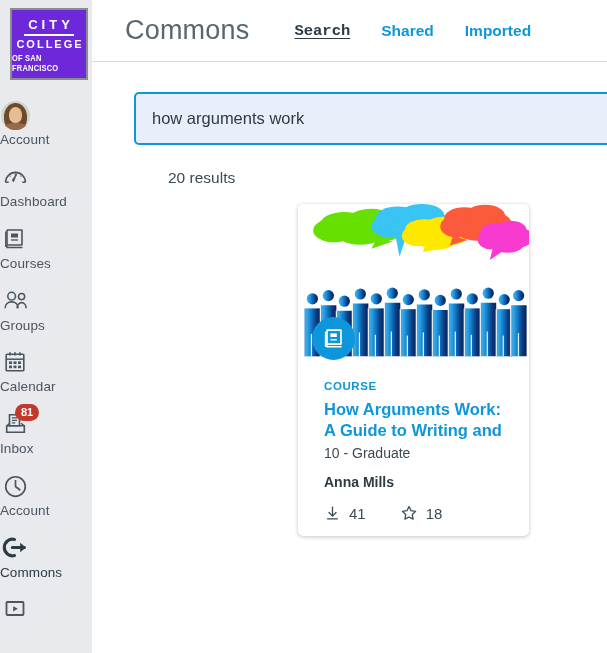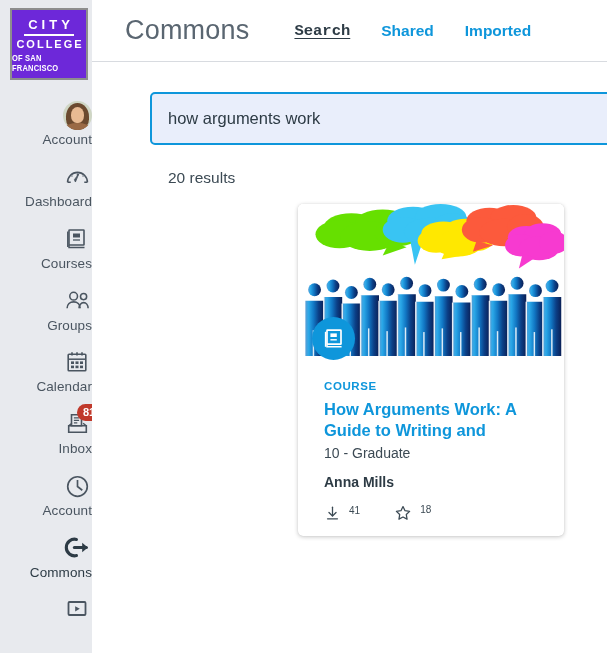--- a/index.html
+++ b/index.html
@@ -71,21 +71,21 @@
   }
 
   .nav {
     padding-top: 14px;
     display: flex;
     flex-direction: column;
   }
   .nav-item {
     display: flex;
     flex-direction: column;
-    align-items: flex-end;
+    align-items: flex-start;
     justify-content: flex-start;
     padding: 6px 0 8px 0;
     text-decoration: none;
     position: relative;
   }
   .nav-icon {
     width: 30px;
     height: 30px;
     display: flex;
     align-items: center;
@@ -180,21 +180,21 @@
     white-space: nowrap;
   }
   .tab.active {
     color: #2d3b45;
     text-decoration: underline;
     text-underline-offset: 3px;
     font-family: Liberation Mono, monospace;
   }
 
   .search-row {
-    padding: 30px 0 0 58px;
+    padding: 30px 0 0 42px;
   }
   .search-input {
     display: block;
     width: 560px;
     height: 53px;
     background: #e9eefb;
     border: 2px solid #0e96db;
     border-radius: 5px;
     font-size: 16.5px;
     color: #2d3b45;
@@ -207,21 +207,21 @@
     font-size: 15.5px;
     color: #3c4a54;
   }
 
   
   .cards {
     margin: 17px 0 0 206px;
     display: flex;
   }
   .card {
-    width: 266px;
+    width: 231px;
     background: #fff;
     border-radius: 5px;
     box-shadow: 0 1px 4px rgba(0,0,0,0.22), 0 0 1px rgba(0,0,0,0.15);
     overflow: hidden;
     position: relative;
   }
   .card-image {
     position: relative;
     height: 164px;
     background: #fff;
@@ -272,24 +272,24 @@
     color: #2d3b45;
     margin-bottom: 14px;
   }
   .card-stats {
     display: flex;
     align-items: center;
     gap: 34px;
   }
   .stat {
     display: flex;
-    align-items: flex-start;
+    align-items: flex-end;
     gap: 8px;
     color: #3c4a54;
-    font-size: 10px;
+    font-size: 15px;
   }
   .stat svg { display: block; }
 </style>
 </head>
 <body>
 
 <div id="app">
 
   <nav class="sidebar">
 

